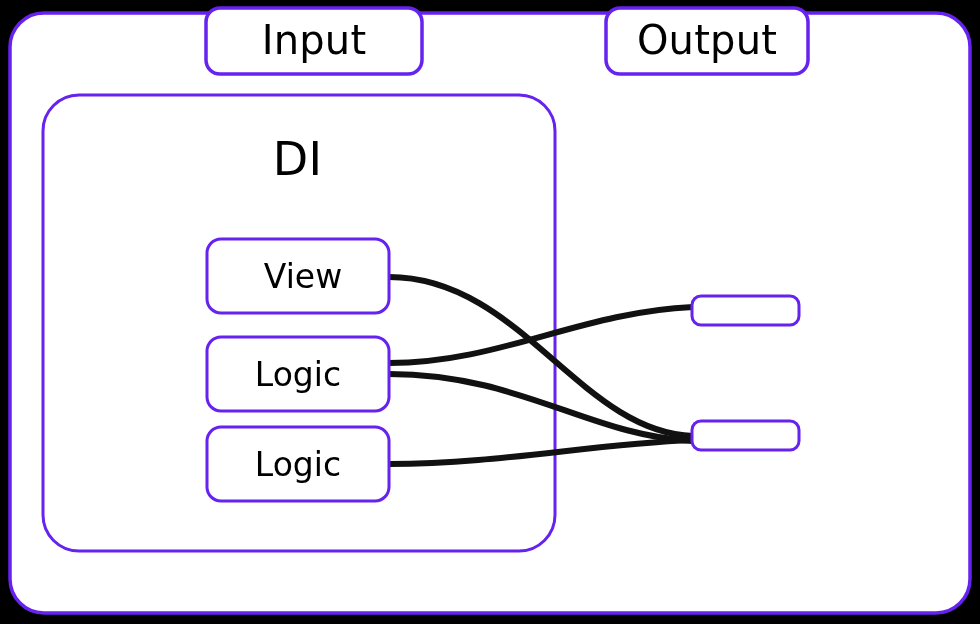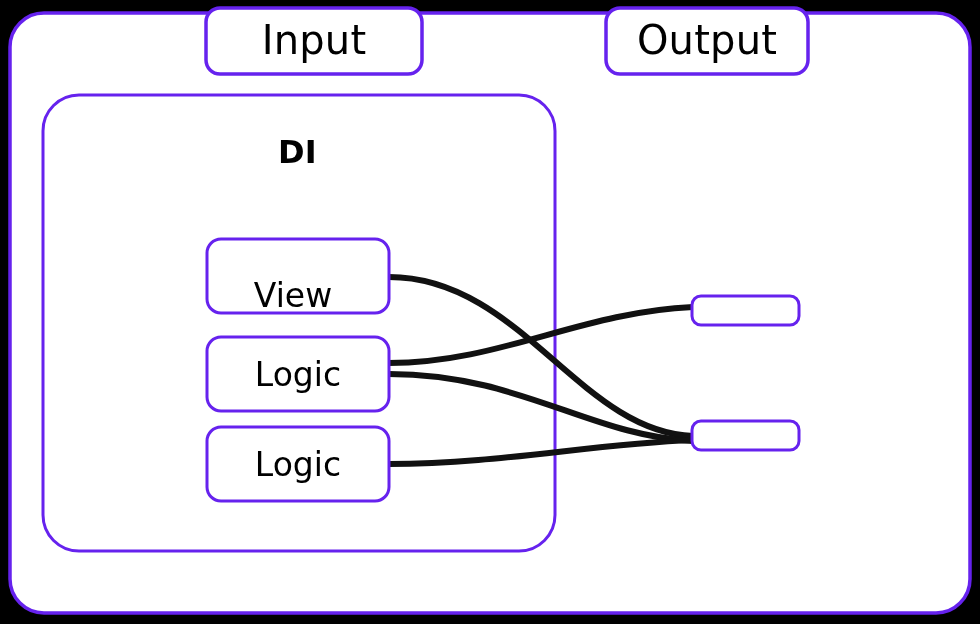--- a/index.html
+++ b/index.html
@@ -31,22 +31,22 @@
     white-space: nowrap;
     line-height: 1;
     text-align: center;
   }
   .tab-label {
     font-size: 40px;
     font-weight: 400;
     letter-spacing: 0.2px;
   }
   .heading-label {
-    font-size: 32px;
-    font-weight: 700;
+    font-size: 46px;
+    font-weight: 400;
     letter-spacing: 0.3px;
   }
   .node-label {
     font-size: 33px;
     font-weight: 400;
   }
   .tab-input-label {
     left: 206px;
     top: 20px;
     width: 216px;
@@ -60,24 +60,23 @@
     left: 190px;
     top: 136px;
     width: 215px;
   }
   .component-heading-label {
     left: 596px;
     top: 134px;
     width: 364px;
   }
   .node-view-label {
-    left: 202px;
+    left: 212px;
     top: 260px;
     width: 182px;
-    margin-top: 19px;
   }
   .node-logic1-label {
     left: 207px;
     top: 358px;
     width: 182px;
   }
   .node-logic2-label {
     left: 207px;
     top: 448px;
     width: 182px;

